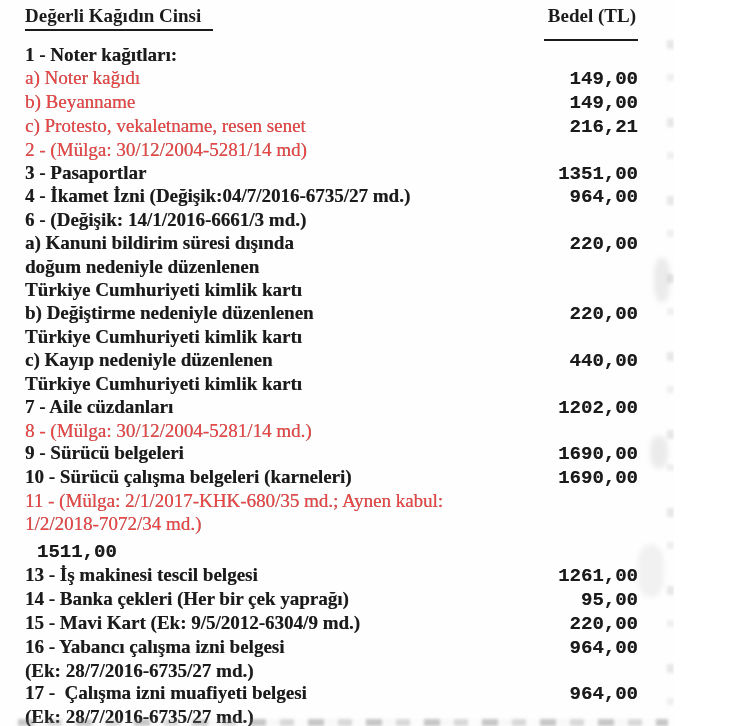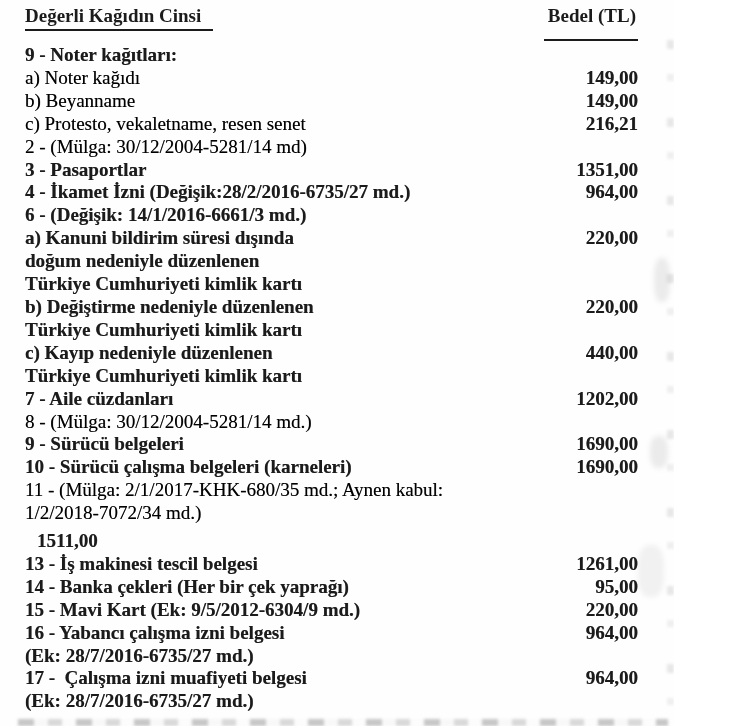--- a/index.html
+++ b/index.html
@@ -55,27 +55,28 @@
   }
   .label {
     white-space: pre-wrap;
     text-shadow: 0.2px 0 0 rgba(20,20,20,0.55);
   }
   .label.bold {
     font-weight: bold;
   }
   .label.regular {
     font-weight: normal;
-    color: #000000;
+    color: #ef4444;
   }
   .value {
     font-weight: bold;
     text-shadow: 0.2px 0 0 rgba(20,20,20,0.55);
     white-space: nowrap;
     padding-left: 12px;
+    font-family: Liberation Mono, monospace;
   }
   
   .artifact {
     position: absolute;
     pointer-events: none;
   }
   .bottom-strip {
     left: 18px;
     right: 6px;
     bottom: 0;
@@ -112,21 +113,21 @@
 <body>
 
 <div class="page">
   <div class="content">
     <div class="header-row">
       <span class="h-left">Değerli Kağıdın Cinsi</span>
       <span class="h-right">Bedel (TL)</span>
     </div>
     <div id="rows">
   <div class="row">
-    <span class="label bold">9 - Noter kağıtları:</span>
+    <span class="label bold">1 - Noter kağıtları:</span>
     <span class="value"></span>
   </div>
 
   <div class="row">
     <span class="label regular">a) Noter kağıdı</span>
     <span class="value">149,00</span>
   </div>
 
   <div class="row">
     <span class="label regular">b) Beyanname</span>
@@ -142,21 +143,21 @@
     <span class="label regular">2 - (Mülga: 30/12/2004-5281/14 md)</span>
     <span class="value"></span>
   </div>
 
   <div class="row">
     <span class="label bold">3 - Pasaportlar</span>
     <span class="value">1351,00</span>
   </div>
 
   <div class="row">
-    <span class="label bold">4 - İkamet İzni (Değişik:28/2/2016-6735/27 md.)</span>
+    <span class="label bold">4 - İkamet İzni (Değişik:04/7/2016-6735/27 md.)</span>
     <span class="value">964,00</span>
   </div>
 
 
   <div class="row">
     <span class="label bold">6 - (Değişik: 14/1/2016-6661/3 md.)</span>
     <span class="value"></span>
   </div>
 
   <div class="row">

